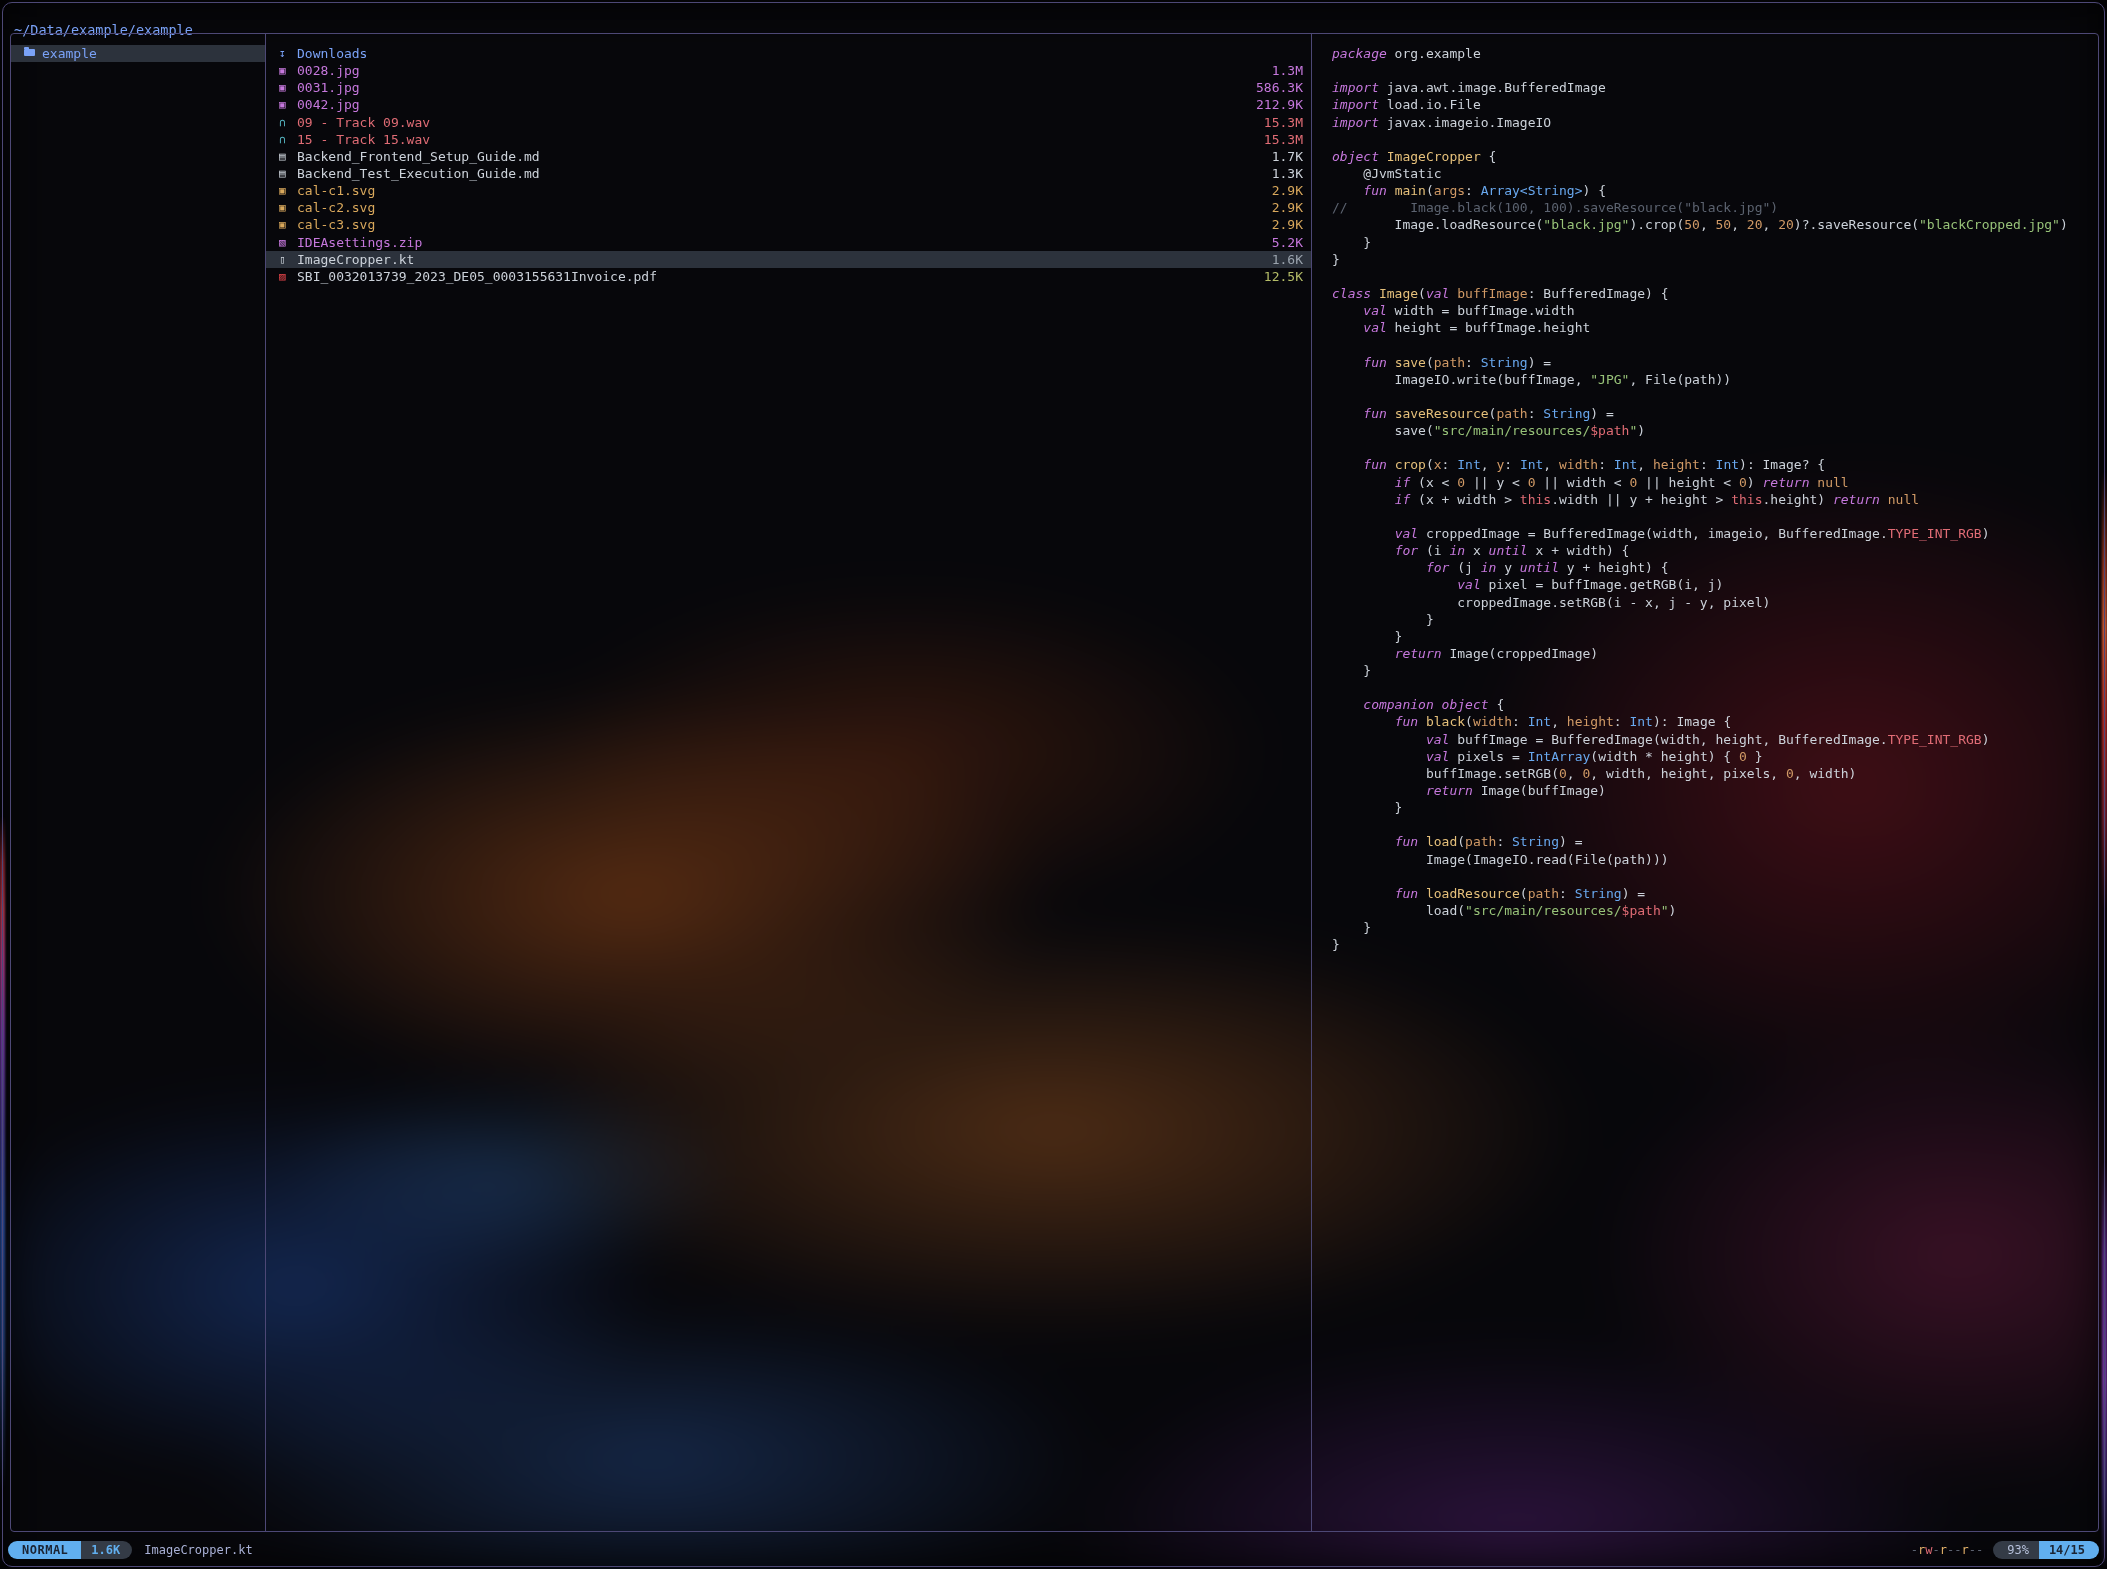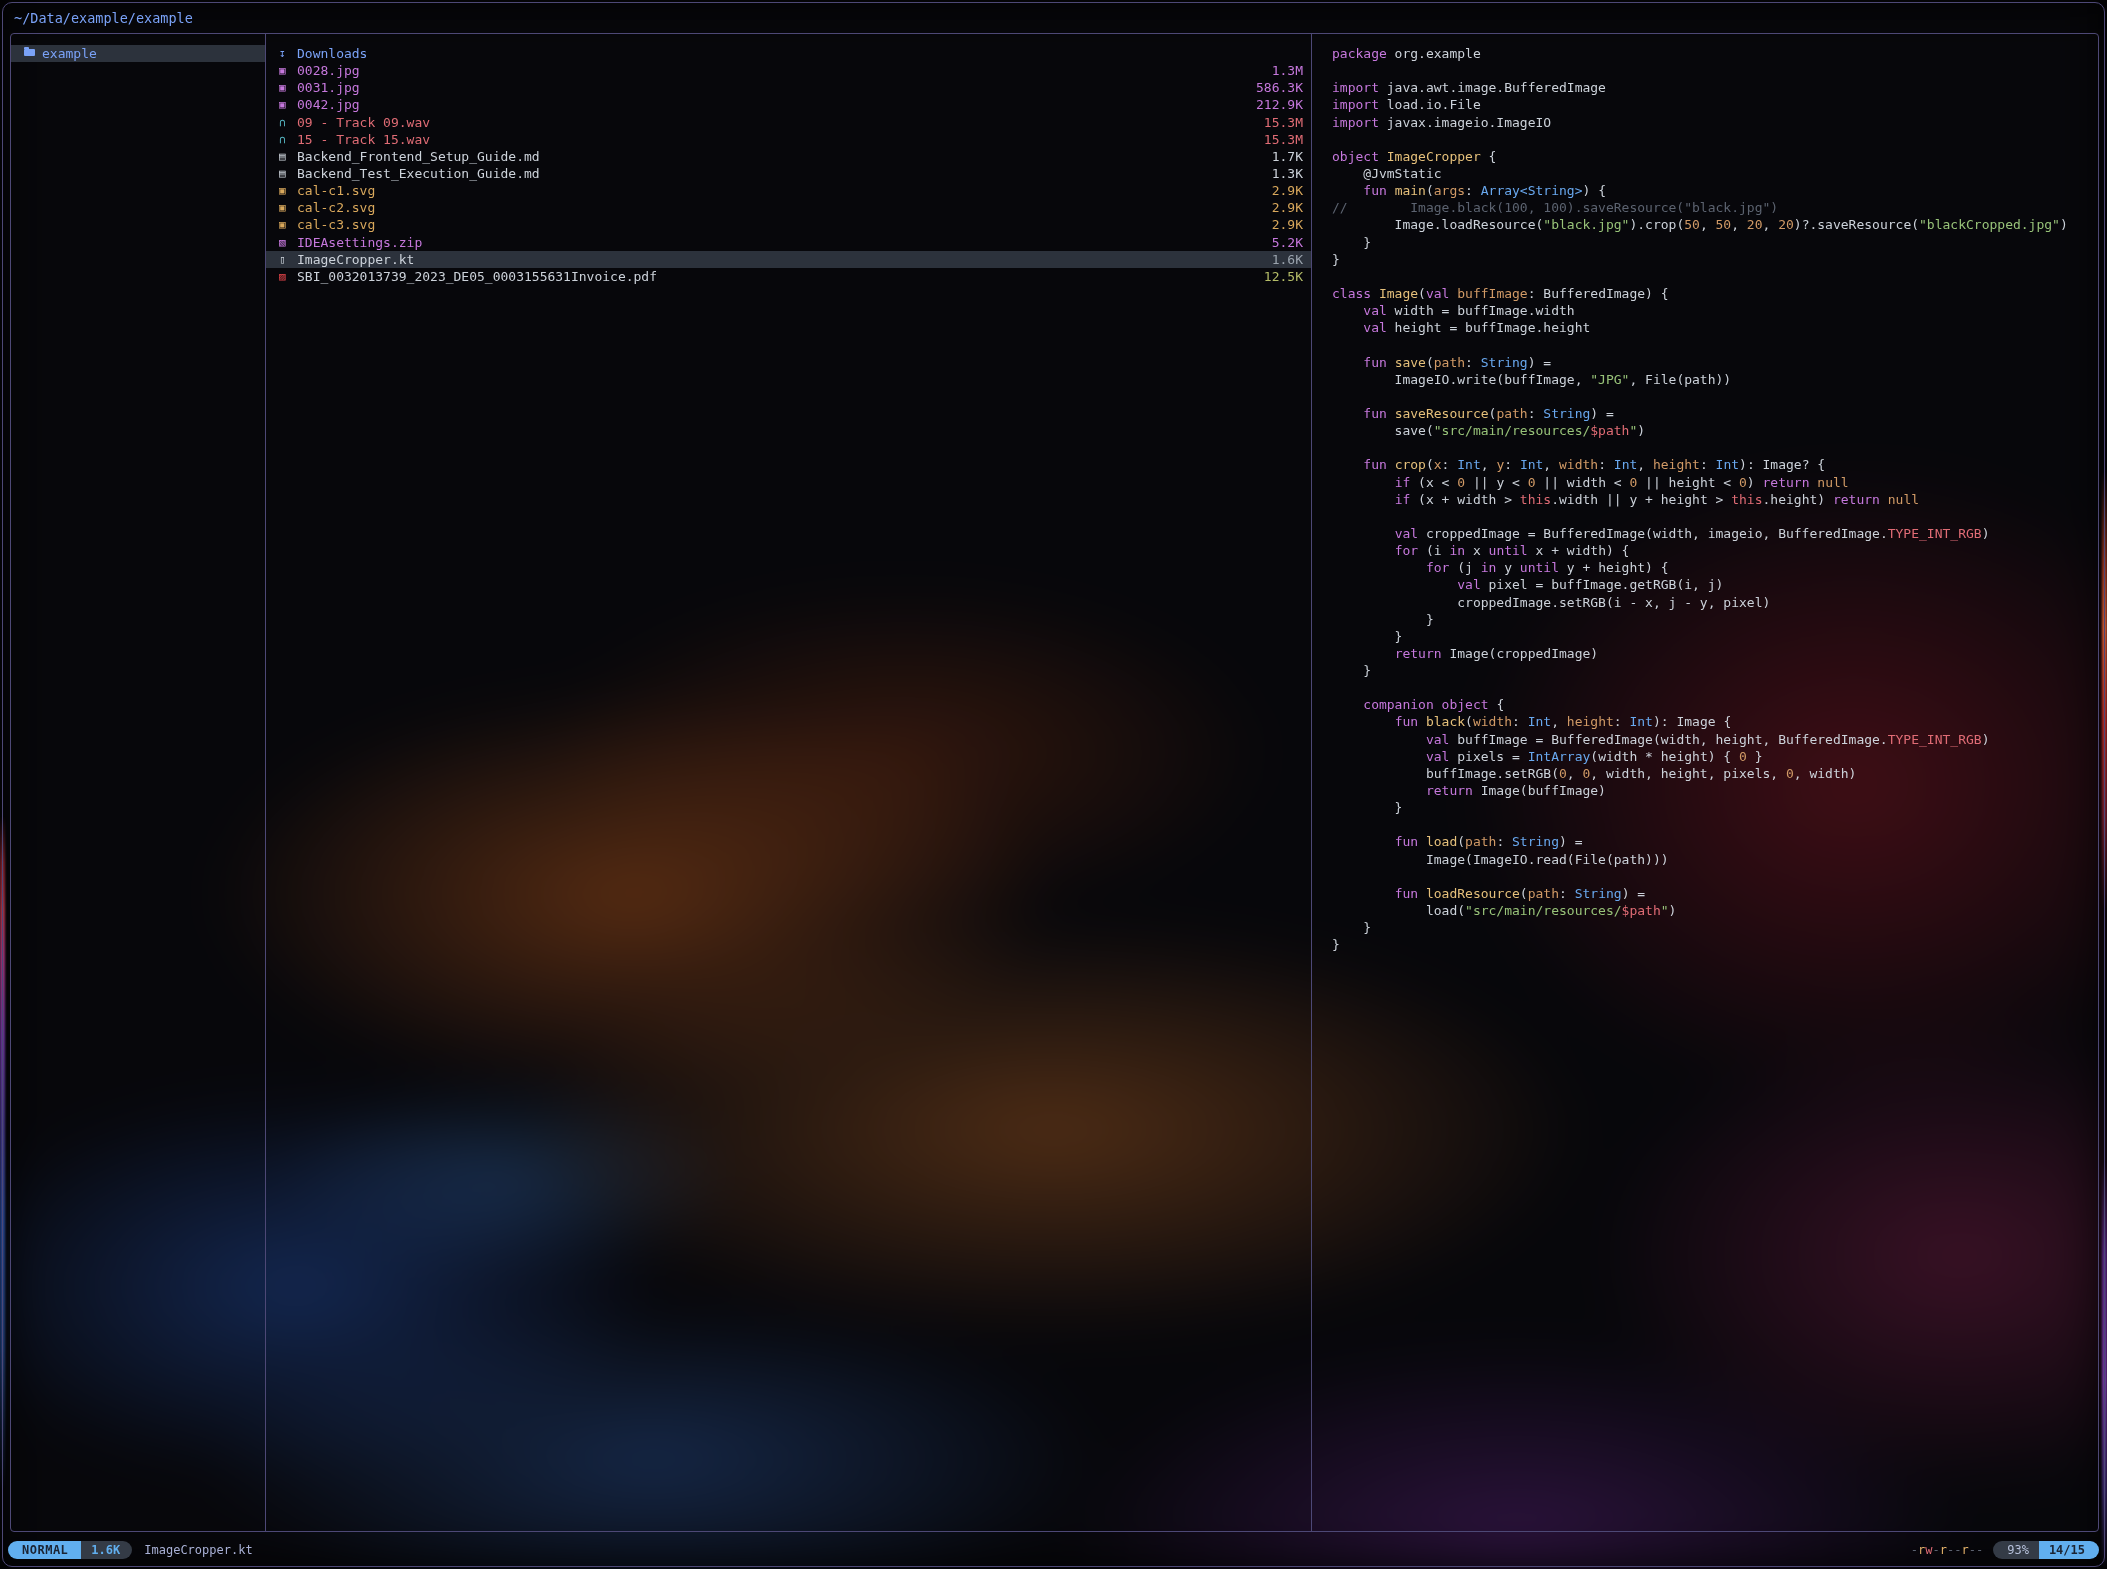--- a/index.html
+++ b/index.html
@@ -21,21 +21,21 @@
     filter:blur(26px);}
   .edge-left{position:absolute;left:0;top:0;bottom:0;width:5px;filter:blur(1px);opacity:.85;
     background:linear-gradient(180deg, transparent 0%, transparent 52%, #8c2430 55%, #c03a50 58%,
       #b43a86 61%, #7a3cae 66%, #4b3f98 72%, #2b4ea0 78%, #23427e 86%, transparent 95%);}
   .edge-right{position:absolute;right:0;top:0;bottom:0;width:5px;filter:blur(1px);opacity:.9;
     background:linear-gradient(180deg, transparent 30%, #a03a20 36%, #e06236 40%, #c03028 46%,
       #7c2030 52%, transparent 58%, transparent 74%, #5c2c8e 80%, #7a3cae 88%, #3c2a6e 95%, transparent 100%);}
 
   
   .term-border{position:absolute;inset:2px;border:1.5px solid var(--border);border-radius:10px;pointer-events:none;}
-  .header-path{position:absolute;left:14px;top:7px;height:22px;line-height:22px;
+  .header-path{position:absolute;left:14px;top:19px;height:22px;line-height:22px;
     font-size:13.5px;font-weight:500;color:var(--path-blue);}
   .main-box{position:absolute;left:10px;top:33px;width:2087px;height:1497px;
     border:1px solid var(--border);border-radius:4px;}
   .divider{position:absolute;top:0;bottom:0;width:1px;background:var(--border);}
   .div1{left:254px;} .div2{left:1300px;}
 
   
   .pane{position:absolute;top:0;bottom:0;overflow:hidden;}
   .pane-parent{left:0;width:254px;padding-top:11px;}
   .pane-files{left:255px;width:1045px;padding-top:11px;}
@@ -48,21 +48,21 @@
   .fname{margin-left:3px;}
   .fsize{margin-left:auto;padding-left:10px;}
 
   .folder-shape{display:inline-block;width:11px;height:7px;background:currentColor;
     border-radius:1px;position:relative;top:-1px;}
   .folder-shape::before{content:"";position:absolute;top:-2px;left:0;width:5px;height:2px;
     background:currentColor;border-radius:1px 1px 0 0;}
 
   
   .code-line{height:17.15px;line-height:17.15px;font-size:13px;white-space:pre;color:var(--text);}
-  .tok-k{color:var(--code-keyword);} .tok-f{color:var(--code-func);}
+  .tok-k{color:var(--code-keyword);font-style:italic;} .tok-f{color:var(--code-func);}
   .tok-p{color:var(--code-param);}   .tok-t{color:var(--code-type);}
   .tok-s{color:var(--code-string);}  .tok-i{color:var(--code-interp);}
   .tok-n{color:var(--code-number);}  .tok-c{color:var(--code-comment);}
   .tok-r{color:var(--code-red);}     .tok-d{color:var(--text);}
 
   
   .status-bar{position:absolute;left:8px;right:8px;top:1540px;height:20px;
     display:flex;align-items:center;font-size:12px;}
   .sb-left{display:flex;align-items:center;}
   .mode-badge{height:18px;line-height:18px;padding:0 13px 0 14px;border-radius:9px 0 0 9px;

